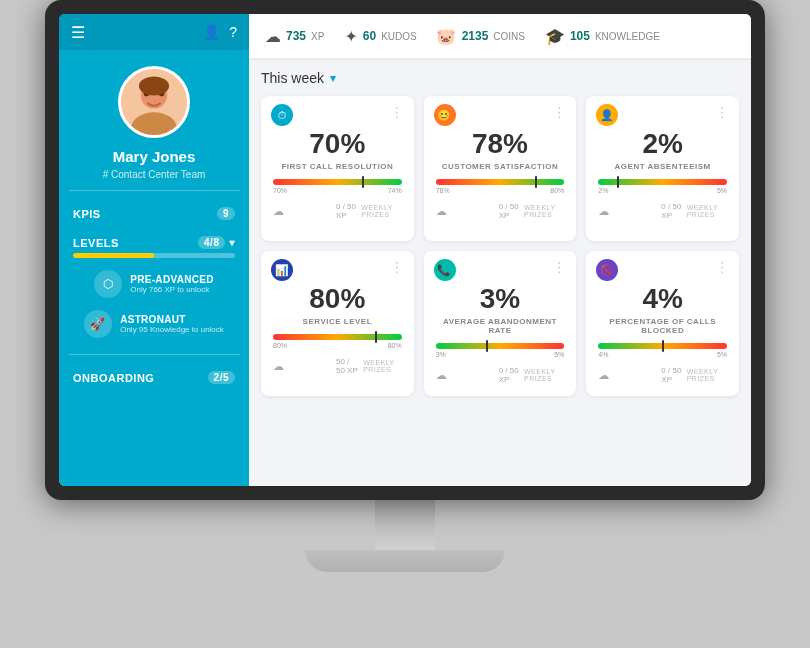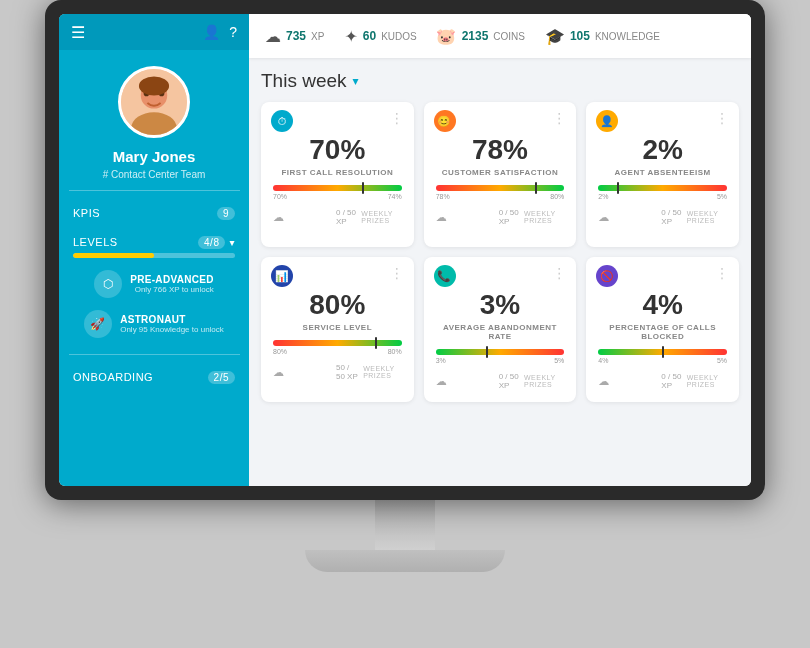--- a/index.html
+++ b/index.html
@@ -127,24 +127,24 @@
     }
 
     .sidebar-section {
       width: 100%;
       padding: 6px 14px;
     }
 
     .sidebar-section-header {
       display: flex;
       justify-content: space-between;
-      align-items: flex-start;
+      align-items: flex-end;
       color: white;
       font-size: 11px;
-      font-weight: 400;
+      font-weight: 700;
       letter-spacing: 0.5px;
       margin-bottom: 4px;
     }
 
     .sidebar-section-badge {
       background: rgba(255,255,255,0.25);
       border-radius: 10px;
       padding: 1px 6px;
       font-size: 10px;
     }
@@ -190,21 +190,20 @@
 
     .level-name {
       font-size: 10px;
       font-weight: 700;
       letter-spacing: 0.3px;
     }
 
     .level-sub {
       font-size: 8px;
       color: rgba(255,255,255,0.75);
-      text-align: right;
     }
 
     
     .main-content {
       flex: 1;
       background: #f2f4f7;
       display: flex;
       flex-direction: column;
       overflow: hidden;
     }
@@ -249,21 +248,21 @@
 
     .week-selector {
       display: flex;
       align-items: center;
       gap: 6px;
       margin-bottom: 10px;
       cursor: pointer;
     }
 
     .week-text {
-      font-size: 19px;
+      font-size: 14px;
       color: #333;
       font-weight: 500;
     }
 
     .week-chevron {
       color: #00aacc;
       font-size: 12px;
     }
 
     .cards-grid {

